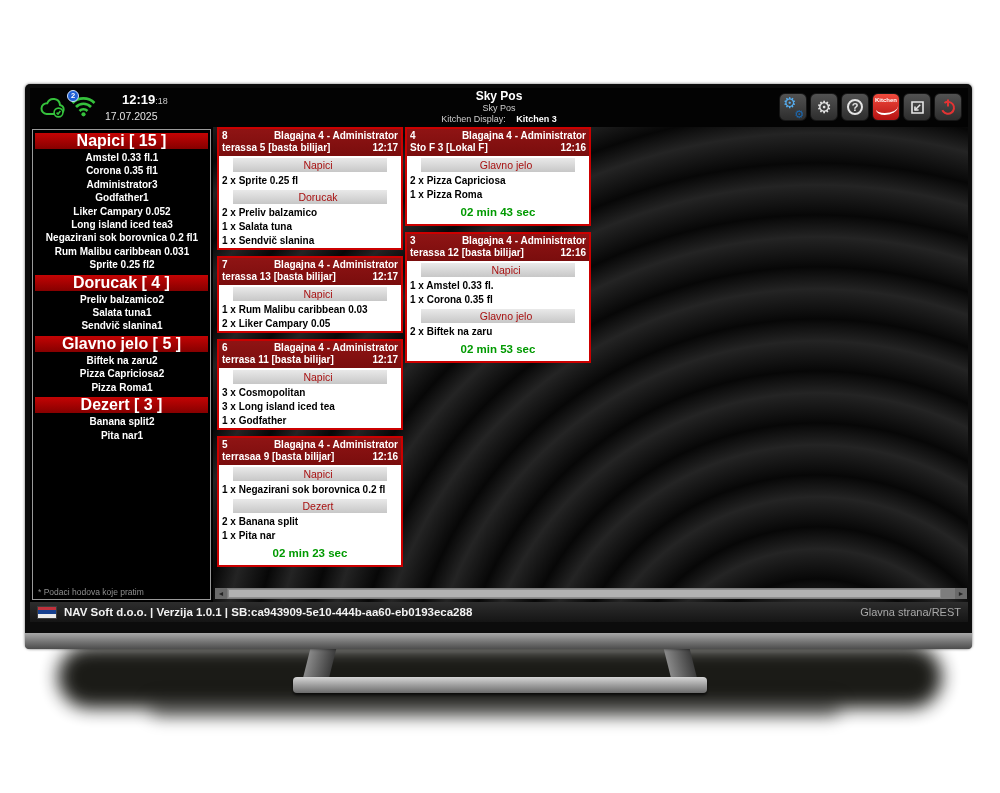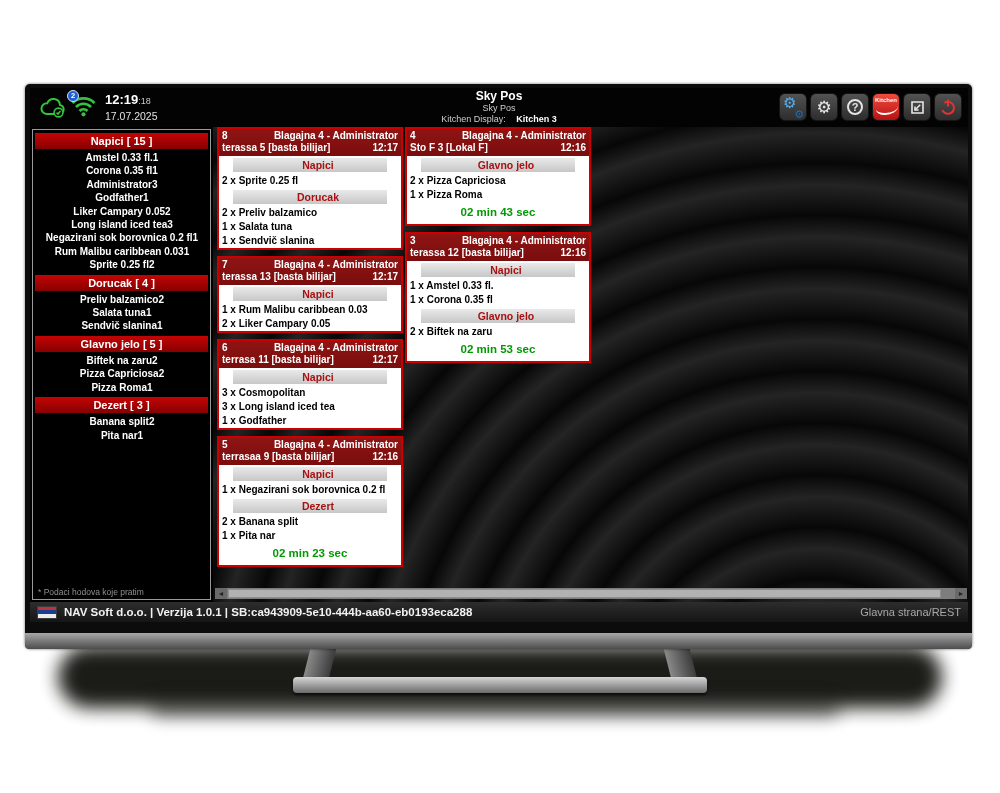--- a/index.html
+++ b/index.html
@@ -23,21 +23,21 @@
               background:linear-gradient(#d6d6d6,#9a9a9a 55%,#6b6b6b);box-shadow:0 2px 3px rgba(0,0,0,.7);}
 
   
   .topbar{position:absolute;left:0;top:0;width:100%;height:39px;background:#030303;}
   .status-left{position:absolute;left:8px;top:4px;display:flex;align-items:center;}
   .wifi-wrap{position:relative;margin-left:2px;}
   .wifi-badge{position:absolute;left:-3px;top:-4px;width:12px;height:12px;border-radius:50%;
               background:#1f5fd6;border:1px solid #cfe2ff;color:#fff;font-size:7.5px;font-weight:bold;
               text-align:center;line-height:10px;}
   .time-block{margin-left:8px;color:#fff;line-height:13px;}
-  .time-line{font-size:13px;font-weight:bold;}
+  .time-line{font-size:13px;font-weight:bold;margin-left:17px;}
   .time-sec{font-size:9px;font-weight:normal;color:#c9c9c9;}
   .date-line{font-size:10.5px;color:#e2e2e2;}
   .title-block{position:absolute;left:50%;top:3px;transform:translateX(-50%);text-align:center;color:#fff;line-height:11.5px;}
   .title-main{font-size:12px;font-weight:bold;}
   .title-sub{font-size:9px;color:#cfcfcf;}
   .display-line{font-size:9px;color:#cfcfcf;}
   .display-line b{color:#fff;margin-left:8px;}
   .icon-row{position:absolute;right:6px;top:5px;display:flex;gap:3px;}
   .icon-btn{width:28px;height:28px;border-radius:6px;border:1px solid #161616;
             background:linear-gradient(#525252,#2d2d2d);display:flex;align-items:center;justify-content:center;
@@ -50,36 +50,36 @@
   .kitchen-btn{background:linear-gradient(#f14b3d,#b51212);}
   .kitchen-label{position:absolute;top:3px;left:0;width:100%;text-align:center;
                  font-size:6px;font-weight:bold;color:#fff;}
   .kitchen-swoosh{position:absolute;left:3px;bottom:5px;width:22px;height:9px;border:2px solid #fff;
                   border-top:none;border-left:none;border-right:none;border-radius:0 0 60% 40%/0 0 100% 60%;}
 
   
   .sidebar{position:absolute;left:2px;top:41px;width:179px;height:471px;background:#000;
            border:1px solid #9a9a9a;}
   .sb-header{margin:3px 2px 2px;height:16px;line-height:16px;text-align:center;color:#fff;
-             font-weight:bold;font-size:11px;background:linear-gradient(#c40404,#860000);}
+             font-weight:bold;font-size:16px;background:linear-gradient(#c40404,#860000);}
   .sb-row{display:flex;justify-content:center;padding:0 6px 0 7px;color:#fff;
           font-size:10px;font-weight:bold;line-height:13.4px;white-space:nowrap;}
   .sb-footnote{position:absolute;left:5px;bottom:2px;font-size:8.5px;color:#8f8f8f;}
 
   
   .main-bg{position:absolute;left:183px;top:39px;width:755px;height:475px;background-color:#0a0a0a;
            background-image:repeating-radial-gradient(circle at 80% 128%, #070707 0px, #242424 30px, #070707 52px);}
   .ticket-col{position:absolute;top:39px;display:flex;flex-direction:column;gap:6px;}
   #ticket-col-0{left:187px;}
   #ticket-col-1{left:375px;}
   .ticket{width:186px;background:#fff;border:2px solid #cc0000;}
   .t-head{background:linear-gradient(#8f1414,#7a0d0d);color:#fff;padding:1px 3px 2px;}
   .t-head-row{display:flex;justify-content:space-between;font-size:10px;font-weight:bold;line-height:12px;white-space:nowrap;}
   .t-sec{margin:2px 14px;background:linear-gradient(#e9e9e9,#c7c7c7);color:#a81111;text-align:center;
-         font-size:10.5px;font-weight:bold;line-height:14px;padding-left:16px;}
+         font-size:10.5px;font-weight:normal;line-height:14px;padding-left:16px;}
   .t-item{padding:0 1px 0 3px;font-size:10px;font-weight:bold;color:#000;line-height:14px;white-space:nowrap;overflow:hidden;}
   .t-timer{text-align:center;color:#009a00;font-size:11.5px;font-weight:bold;padding:4px 0 6px;}
 
   
   .hscroll{position:absolute;left:185px;top:500px;width:752px;height:11px;background:#7d7d7d;
            display:flex;align-items:stretch;}
   .hs-arrow{width:12px;background:#6a6a6a;color:#242424;font-size:7px;line-height:11px;text-align:center;}
   .hs-track{flex:1;position:relative;}
   .hs-thumb{position:absolute;left:1px;top:1px;bottom:1px;width:98%;background:#b2b2b2;border:1px solid #8d8d8d;}
 

